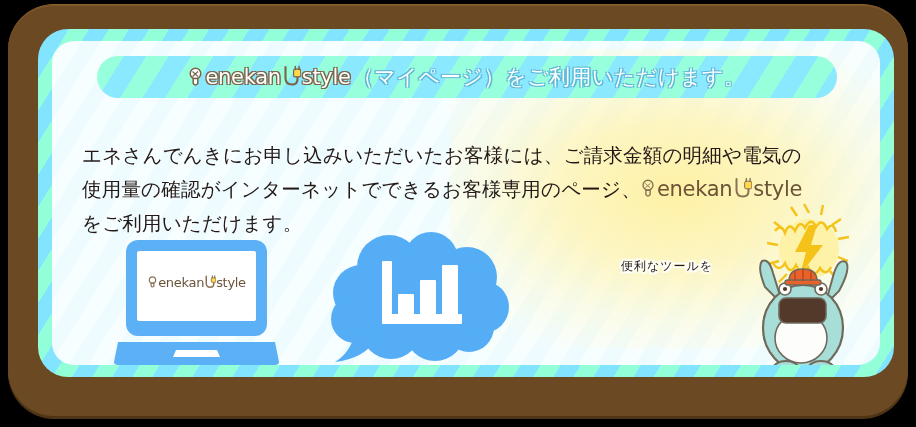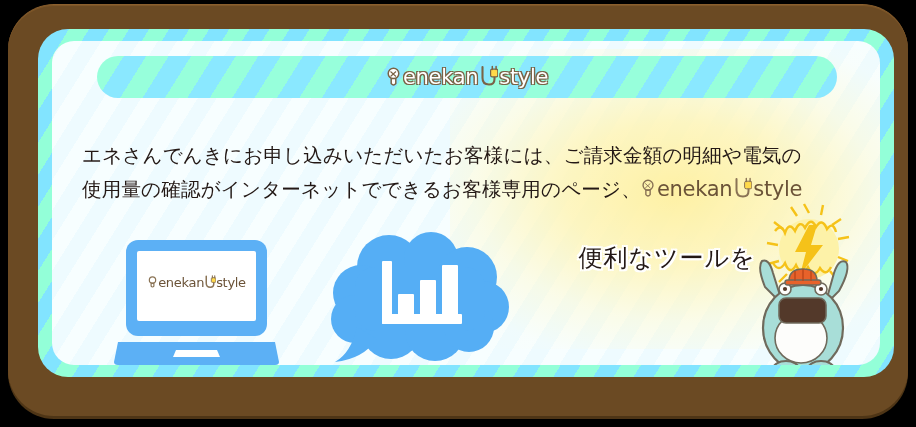--- a/index.html
+++ b/index.html
@@ -162,24 +162,24 @@
     left: 275px;
     top: 190px;
     width: 190px;
     height: 140px;
   }
 
   
   #promo-text {
     position: absolute;
     left: 520px;
-    top: 200px;
+    top: 208px;
     width: 190px;
     text-align: center;
-    font-size: 24px;
+    font-size: 12px;
     line-height: 34px;
     color: #231815;
     letter-spacing: 1px;
     text-shadow:
       -2px -2px 0 #ffffff,  0px -2px 0 #ffffff,  2px -2px 0 #ffffff,
       -2px  0px 0 #ffffff,                        2px  0px 0 #ffffff,
       -2px  2px 0 #ffffff,  0px  2px 0 #ffffff,  2px  2px 0 #ffffff;
   }
 
   
@@ -219,20 +219,21 @@
           <span style="margin:0 1px;">
             <svg width="19" height="24" viewBox="0 0 19 24">
               <path d="M3.5 2 L3.5 13 Q3.5 19.5 10 19.5 Q15.5 19.5 15.5 14 L15.5 11" stroke="#7a6347" stroke-width="2.1" fill="none" stroke-linecap="round"></path>
               <rect x="11.6" y="4.2" width="7.2" height="7.6" rx="1.6" fill="#ffd94a" stroke="#7a6347" stroke-width="1.2"></rect>
               <path d="M13.3 1.4 L13.3 4.6 M17.1 1.4 L17.1 4.6" stroke="#7a6347" stroke-width="1.5" stroke-linecap="round"></path>
             </svg>
           </span>
           <span class="logo-word" style="font-size:21px;">style</span>
         </span>
 
+        <span style="margin-left:1px;">（マイページ）をご利用いただけます。</span>
       </div>
     </div>
 
     <div id="body-text">
       <div>エネさんでんきにお申し込みいただいたお客様には、ご請求金額の明細や電気の</div>
       <div style="display:flex;align-items:center;">
         <span>使用量の確認がインターネットでできるお客様専用のページ、</span>
         <span class="logo" id="inline-logo">
           <span>
             <svg width="14" height="20" viewBox="0 0 15 21">
@@ -247,20 +248,21 @@
           <span style="margin:0 1px;">
             <svg width="19" height="24" viewBox="0 0 19 24">
               <path d="M3.5 2 L3.5 13 Q3.5 19.5 10 19.5 Q15.5 19.5 15.5 14 L15.5 11" stroke="#8a7355" stroke-width="2" fill="none" stroke-linecap="round"></path>
               <rect x="11.6" y="4.2" width="7.2" height="7.6" rx="1.6" fill="#ffd94a" stroke="#8a7355" stroke-width="1"></rect>
               <path d="M13.3 1.4 L13.3 4.6 M17.1 1.4 L17.1 4.6" stroke="#8a7355" stroke-width="1.4" stroke-linecap="round"></path>
             </svg>
           </span>
           <span class="logo-word" style="font-size:21px;">style</span>
         </span>
       </div>
+      <div>をご利用いただけます。</div>
     </div>
 
     <div id="laptop">
       <svg width="165" height="128" viewBox="0 0 165 128">
 
         <rect x="12" y="2" width="141" height="96" rx="12" fill="#5cb0f5"></rect>
         <rect x="23" y="13" width="119" height="70" rx="2" fill="#ffffff"></rect>
 
         <path d="M4 104 L161 104 L165 124 Q165 127 161 127 L4 127 Q0 127 0 124 Z" fill="#5cb0f5"></path>
         <path d="M62 112 L103 112 L106 119 L59 119 Z" fill="#ffffff"></path>

